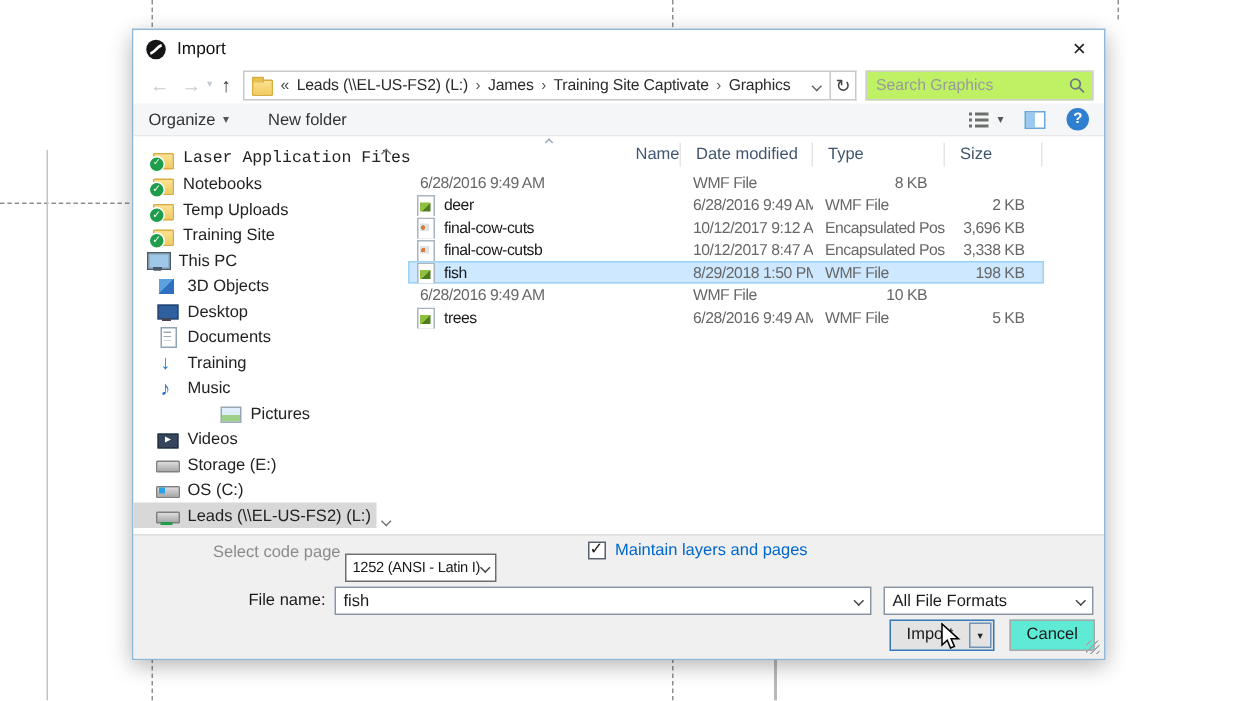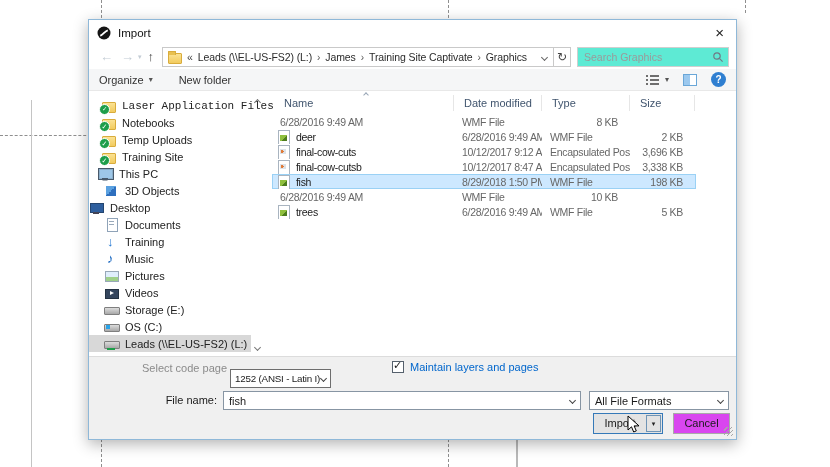--- a/index.html
+++ b/index.html
@@ -36,21 +36,21 @@
     display:flex; align-items:center; padding:0 4px;
   }
   .addrfolder { margin-right:5px; }
   .crumbs { display:flex; align-items:center; font-size:10.5px; letter-spacing:-0.1px; color:#2b2b2b; white-space:nowrap; overflow:hidden; flex:1; }
   .crumb-prefix { margin-right:5px; color:#444; }
   .crumb-sep { margin:0 5px; color:#555; font-size:10px; }
   .chev { display:inline-block; width:5px; height:5px; border-right:1px solid #555; border-bottom:1px solid #555; transform:rotate(45deg); flex:none; }
   .chev.up { transform:rotate(-135deg); }
   .addr-chev { margin-left:4px; margin-right:2px; border-color:#666; }
   .refreshbtn { width:17px; height:20px; border:1px solid #c9c9c9; border-left:none; text-align:center; font-size:12px; line-height:18px; color:#444; }
-  .searchbox { margin-left:6px; width:152px; height:20px; border:1px solid #cfcfcf; background:#5eead4; display:flex; align-items:center; padding:0 4px 0 6px; }
+  .searchbox { margin-left:6px; width:152px; height:20px; border:1px solid #cfcfcf; background:#bef264; display:flex; align-items:center; padding:0 4px 0 6px; }
   .searchinput { flex:1; border:none; outline:none; background:transparent; font-family:inherit; font-size:10.5px; color:#333; min-width:0; }
   .searchinput::placeholder { color:#9a9a9a; }
 
   
   .toolrow { height:22px; background:#f5f6f7; border-bottom:1px solid #e8e8e8; display:flex; align-items:center; padding:0 10px; color:#333; }
   .toolbtn { display:flex; align-items:center; gap:5px; margin-right:26px; }
   .caret { font-size:8px; color:#555; line-height:8px; }
   .toolspacer { flex:1; }
   .lvicon { width:14px; height:12px; margin-right:5px;
     background-image:
@@ -69,21 +69,21 @@
   .sidebar { width:178px; position:relative; padding-top:6px; }
   .side-item { height:17px; display:flex; align-items:center; gap:6px; margin-right:16px; color:#222; white-space:nowrap; }
   .side-item.selected { background:#d8d8d8; }
   .side-up { position:absolute; right:7px; top:9px; border-color:#777; }
   .side-down { position:absolute; right:7px; bottom:6px; border-color:#777; }
 
   .filelist { position:absolute; left:183px; top:0; bottom:0; width:424px; }
   .sortchev { position:absolute; left:92px; top:2px; width:4px; height:4px; border-color:#98a6b6; }
   .fheader { display:grid; grid-template-columns:182px 88px 88px 65px; height:16px; margin-top:4px; color:#41556e; }
   .hcell { border-right:1px solid #e6e6e6; line-height:16px; padding-left:10px; }
-  .hcell:first-child { padding-left:12px; }
+  .hcell:first-child { padding-left:12px;text-align:right; }
   #frows { margin-top:3px; }
   .frow { display:grid; grid-template-columns:182px 88px 88px 65px; height:15px; align-items:center; }
   .frow.selected { background:#cde8ff; box-shadow: inset 0 0 0 1px #9ad1f5; }
   .cell { font-size:10.5px; letter-spacing:-0.3px; color:#676767; overflow:hidden; white-space:nowrap; }
   .cname { display:flex; align-items:center; gap:6px; padding-left:4px; color:#1a1a1a; }
   .cdate, .ctype { padding-left:8px; }
   .csize { text-align:right; padding-right:12px; }
 
   
   .footer { position:absolute; left:0; right:0; bottom:0; height:83px; background:#f0f0f0; border-top:1px solid #dcdcdc; }
@@ -96,21 +96,21 @@
   .cblabel { position:absolute; left:321px; top:4px; color:var(--link-blue,#0066cc); }
   .fnlabel { position:absolute; left:58px; top:34px; width:70px; text-align:right; line-height:19px; color:#1a1a1a; }
   .fninputwrap { position:absolute; left:134px; top:34px; width:358px; height:19px; background:#fff; border:1px solid #8795a3; display:flex; align-items:center; }
   .fninput { flex:1; border:none; outline:none; font-family:inherit; font-size:11px; color:#1a1a1a; padding-left:5px; background:transparent; min-width:0; }
   .fninputwrap .chev { margin-right:5px; border-color:#444; }
   .fmtcombo { left:500px; top:34px; width:140px; height:19px; }
   .btn { position:absolute; height:21px; font-size:11px; color:#1a1a1a; }
   .btn-import { left:504px; top:56px; width:70px; display:flex; align-items:stretch; border:1px solid #3579b8; background:#e3e3e3; }
   .imp-main { flex:1; text-align:center; line-height:19px; }
   .imp-arrow { width:15px; margin:1px 1px 1px 0; border:1px solid #6f94b5; display:flex; align-items:center; justify-content:center; font-size:7px; color:#222; }
-  .btn-cancel { left:584px; top:56px; width:57px; border:1px solid #a9a9a9; background:#d946ef; text-align:center; line-height:19px; }
+  .btn-cancel { left:584px; top:56px; width:57px; border:1px solid #a9a9a9; background:#5eead4; text-align:center; line-height:19px; }
   .grip { position:absolute; right:3px; bottom:3px; width:9px; height:9px;
     background:repeating-linear-gradient(135deg, transparent 0 2px, #a8a8a8 2px 3px); }
 
   
   .ic { width:15px; height:14px; position:relative; display:inline-block; flex:none; }
   .ic-folder::before, .ic-folder-sync::before {
     content:""; position:absolute; left:1px; top:3px; width:12px; height:9px;
     background:linear-gradient(#fbe293,#f2cb5e); border:1px solid #d9ac3c; border-radius:1px;
   }
   .ic-folder::after { content:""; position:absolute; left:1px; top:1px; width:6px; height:3px; background:#e8c050; border:1px solid #d9ac3c; border-bottom:none; border-radius:1px 1px 0 0; }
@@ -232,37 +232,37 @@
             <span class="side-label">Training Site</span>
           </div>
           <div class="side-item" style="padding-left: 9px;">
             <span class="ic ic-pc"></span>
             <span class="side-label">This PC</span>
           </div>
           <div class="side-item" style="padding-left: 15px;">
             <span class="ic ic-objects-3d"></span>
             <span class="side-label">3D Objects</span>
           </div>
-          <div class="side-item" style="padding-left: 0;">
+          <div class="side-item" style="padding-left: 15px;">
             <span class="ic ic-desktop"></span>
             <span class="side-label">Desktop</span>
           </div>
           <div class="side-item" style="padding-left: 15px;">
             <span class="ic ic-documents"></span>
             <span class="side-label">Documents</span>
           </div>
           <div class="side-item" style="padding-left: 15px;">
             <span class="ic ic-downloads"></span>
             <span class="side-label">Training</span>
           </div>
           <div class="side-item" style="padding-left: 15px;">
             <span class="ic ic-music"></span>
             <span class="side-label">Music</span>
           </div>
-          <div class="side-item" style="padding-left: 15px;">
+          <div class="side-item" style="padding-left: 15px; margin-left: 42px;">
             <span class="ic ic-pictures"></span>
             <span class="side-label">Pictures</span>
           </div>
           <div class="side-item" style="padding-left: 15px;">
             <span class="ic ic-videos"></span>
             <span class="side-label">Videos</span>
           </div>
           <div class="side-item" style="padding-left: 15px;">
             <span class="ic ic-drive"></span>
             <span class="side-label">Storage (E:)</span>

